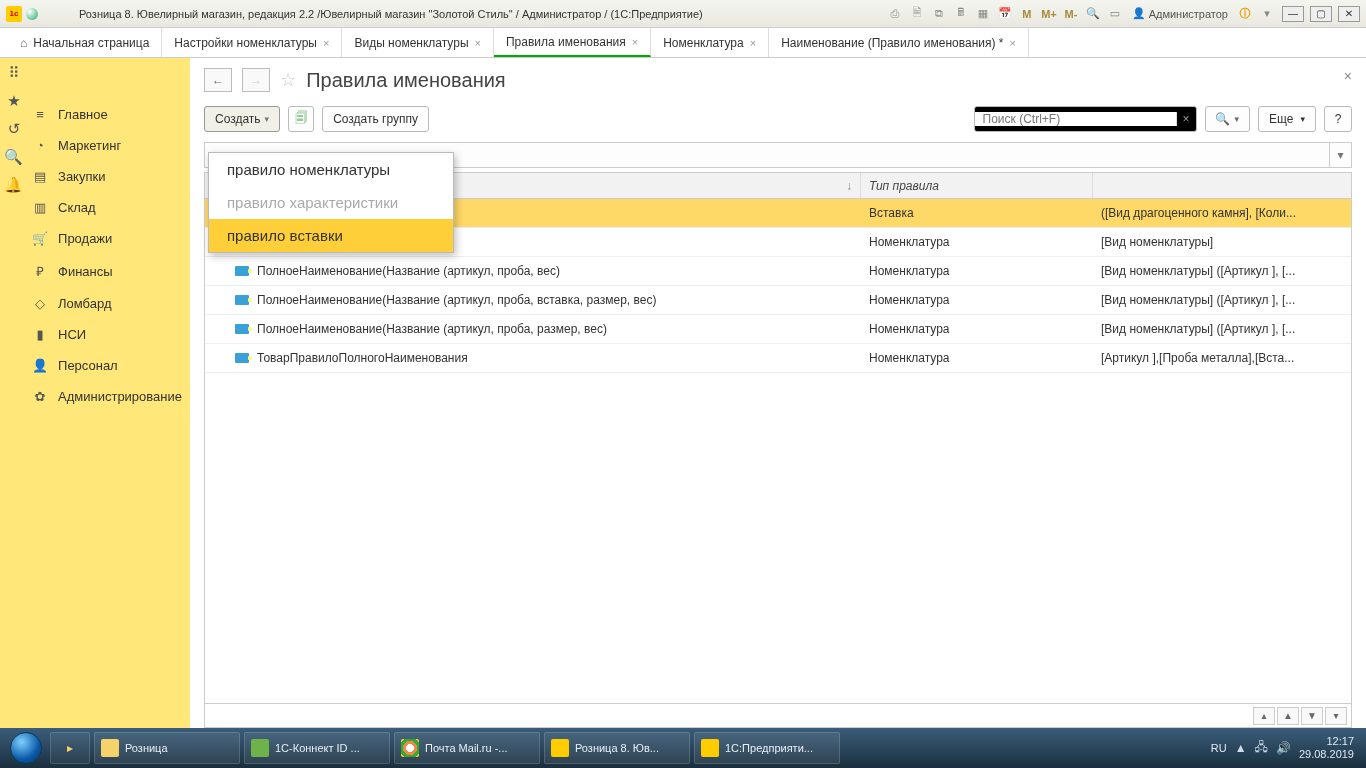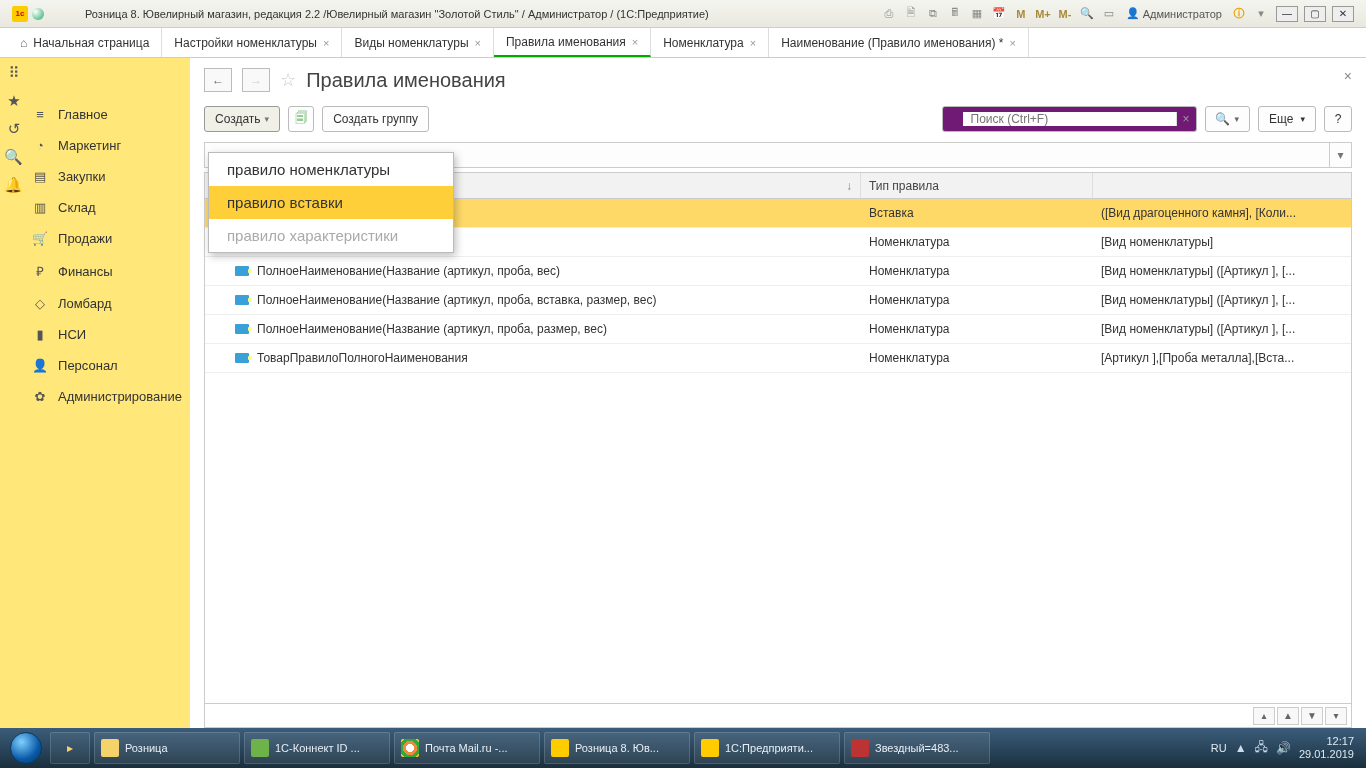--- a/index.html
+++ b/index.html
@@ -1,18 +1,18 @@
 <!DOCTYPE html>
 <html><head>
 <meta charset="utf-8">
 <style>
 * { box-sizing: border-box; margin: 0; padding: 0; font-family: Arial, sans-serif; }
 body { background: #d4e4f0; font-size: 12px; overflow: hidden; width: 1366px; height: 768px; }
 
-.win-title { height: 28px; background: linear-gradient(#f5f5f0, #e8e8e0); border-bottom: 1px solid #ccc; display: flex; align-items: center; padding: 0 12px; font-size: 11px; color: #333; }
+.win-title { height: 28px; background: linear-gradient(#f5f5f0, #e8e8e0); border-bottom: 1px solid #ccc; display: flex; align-items: center; padding: 0 6px; font-size: 11px; color: #333; }
 .win-title .ic-1c { width: 16px; height: 16px; background: #ffcc00; border-radius: 2px; margin-right: 4px; display: inline-flex; align-items: center; justify-content: center; font-size: 8px; font-weight: bold; color: #c00; }
 .win-title .ic-ball { width: 12px; height: 12px; border-radius: 50%; background: radial-gradient(circle at 30% 30%, #fff, #2a6); margin-right: 6px; }
 .win-title .title-text { flex: 1; white-space: nowrap; overflow: hidden; margin-left: 35px; }
 .win-title .rtools { display: flex; align-items: center; gap: 4px; }
 .win-title .rtools .tbtn { width: 18px; height: 18px; border: 1px solid transparent; display: flex; align-items: center; justify-content: center; color: #777; font-size: 11px; }
 .win-title .rtools .tbtn.gt { color: #888; }
 .win-title .rtools .tbtn.m { color: #a88b3a; font-weight: bold; font-size: 11px; }
 .win-title .rtools .admin { display: flex; align-items: center; gap: 3px; color: #555; padding: 0 4px; }
 .win-title .rtools .admin .aico { color: #5a7; }
 .win-title .rtools .ihelp { color: #e8a000; font-weight: bold; }
@@ -40,33 +40,33 @@
 .main .navbtn.d { color: #ccc; }
 .main .star-o { color: #ccc; font-size: 18px; }
 .main .page-title { font-size: 20px; color: #444; }
 .main .close-x { position: absolute; right: 14px; top: 10px; color: #888; font-size: 14px; cursor: pointer; }
 
 .toolbar { display: flex; align-items: center; gap: 8px; margin-bottom: 10px; }
 .btn { height: 26px; border: 1px solid #bbb; background: #fdfdfd; border-radius: 3px; padding: 0 10px; display: flex; align-items: center; gap: 4px; font-size: 12px; color: #333; }
 .btn.create { background: #f0f0e6; border-color: #999; }
 .btn.ico { padding: 0 6px; }
 .toolbar .spacer { flex: 1; }
-.search-wrap { display: flex; align-items: center; border: 1px solid #bbb; border-radius: 3px; height: 26px; width: 255px; background: #701a75; padding-left: 20px; }
+.search-wrap { display: flex; align-items: center; border: 1px solid #bbb; border-radius: 3px; height: 26px; width: 223px; background: #000000; }
 .search-wrap input { border: none; outline: none; flex: 1; padding: 0 8px; font-size: 12px; color: #333; }
 .search-wrap .sx { width: 20px; text-align: center; color: #999; border-left: 1px solid #ddd; }
 .btn.glass { color: #666; }
 .btn.help { width: 28px; justify-content: center; }
 
 .filter-row { height: 26px; border: 1px solid #ccc; background: #fdfdfd; margin-bottom: 4px; display: flex; }
 .filter-row .fdrop { width: 22px; border-left: 1px solid #ccc; margin-left: auto; display: flex; align-items: center; justify-content: center; color: #777; }
 
 .grid { border: 1px solid #ccc; flex: 1; display: flex; flex-direction: column; min-height: 0; }
 .grid-head { display: flex; background: #f2f2f2; height: 26px; border-bottom: 1px solid #ccc; font-size: 12px; color: #444; }
 .grid-head .gh { padding: 5px 8px; border-right: 1px solid #ddd; display: flex; align-items: center; }
-.gh1 { width: 656px; } .gh2 { width: 232px; } .gh3 { flex: 1; }
+.gh1 { width: 656px; } .gh2 { width: 232px; font-style: italic; } .gh3 { flex: 1; }
 .gh1 .sort { margin-left: auto; color: #888; }
 .grid-body { flex: 1; overflow: hidden; position: relative; }
 .grow { display: flex; height: 29px; align-items: center; font-size: 12px; color: #333; border-bottom: 1px solid #eee; }
 .grow.sel { background: #ffd968; }
 .grow .gc { padding: 0 8px; overflow: hidden; white-space: nowrap; text-overflow: ellipsis; }
 .gc1 { width: 656px; display: flex; align-items: center; gap: 8px; padding-left: 30px !important; }
 .gc1 .ricon { width: 14px; height: 10px; background: #3aa0d8; border-radius: 1px; position: relative; }
 .gc1 .ricon::after { content: ""; position: absolute; right: -3px; top: 3px; width: 4px; height: 4px; background: #ff8; border-radius: 1px; }
 .gc2 { width: 232px; } .gc3 { flex: 1; }
 
@@ -304,22 +304,22 @@
         <span class="fbtn">▲</span>
         <span class="fbtn">▼</span>
         <span class="fbtn">▾</span>
       </div>
     </div>
   </div>
 </div>
 
 <div class="dropdown">
   <div class="ditem">правило номенклатуры</div>
+  <div class="ditem disabled">правило характеристики</div>
   <div class="ditem hover">правило вставки</div>
-  <div class="ditem disabled">правило характеристики</div>
 </div>
 
 <div class="taskbar">
   <div class="start">
       <div class="orb"></div>
     </div>
   <div class="tbtn2" style="color:#ffd166">▸</div>
   <div class="titem">
       <span class="tico" style="background:#f5d26a"></span>
       <span>Розница</span>
@@ -332,28 +332,24 @@
       <span class="tico" style="background:radial-gradient(circle,#fff 30%,#e84 31% 55%,#3a3 56% 80%,#fc3 81%)"></span>
       <span>Почта Mail.ru -...</span>
     </div>
   <div class="titem">
       <span class="tico" style="background:#ffcc00"></span>
       <span>Розница 8. Юв...</span>
     </div>
   <div class="titem">
       <span class="tico" style="background:#ffcc00"></span>
       <span>1С:Предприяти...</span>
-    </div>
-  <div class="titem">
-      <span class="tico" style="background:#b33"></span>
-      <span>Звездный=483...</span>
     </div>
   <div class="tray">
     <span>RU</span>
     <span class="tico2">▲</span>
     <span class="tico2">🖧</span>
     <span class="tico2">🔊</span>
     <div class="clock">
       <div>12:17</div>
-      <div>29.01.2019</div>
+      <div>29.08.2019</div>
     </div>
   </div>
 </div>
 
 </body></html>

